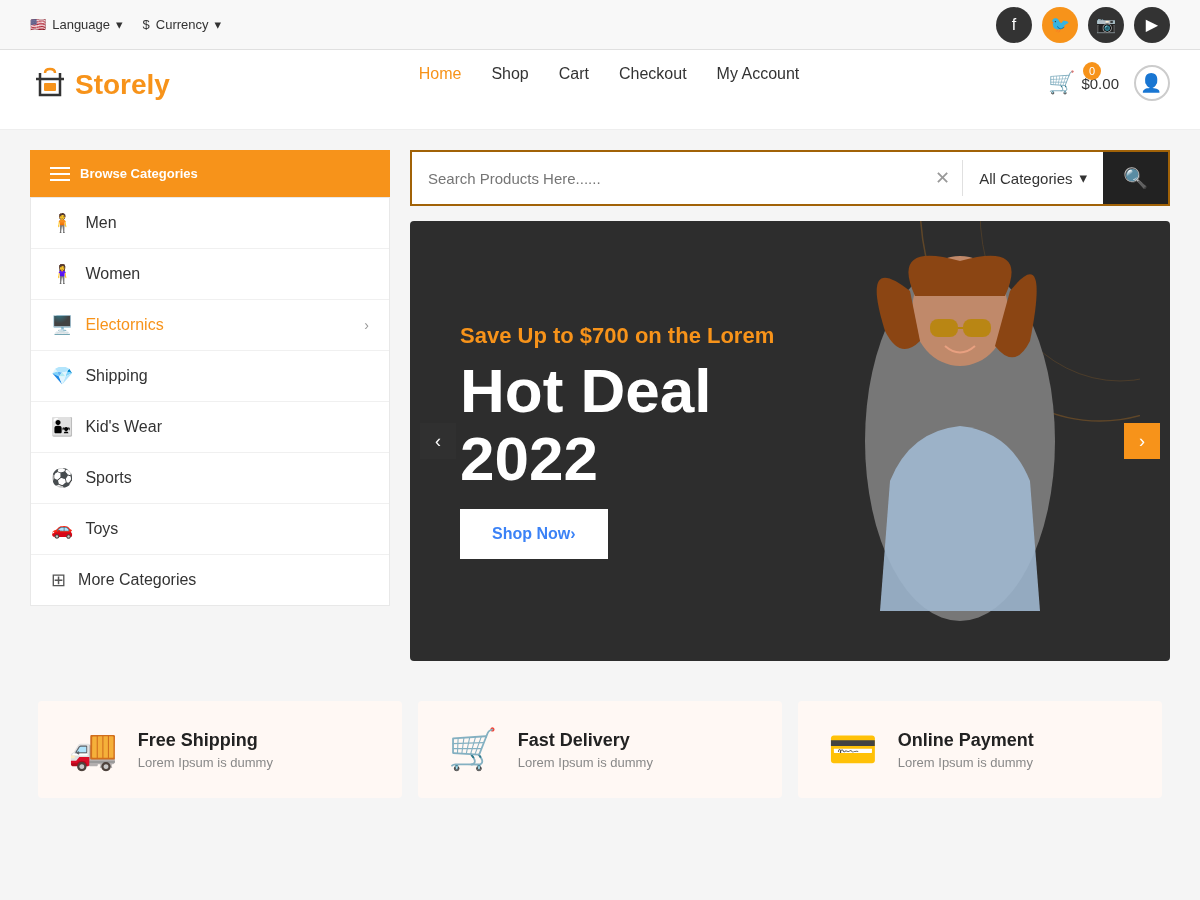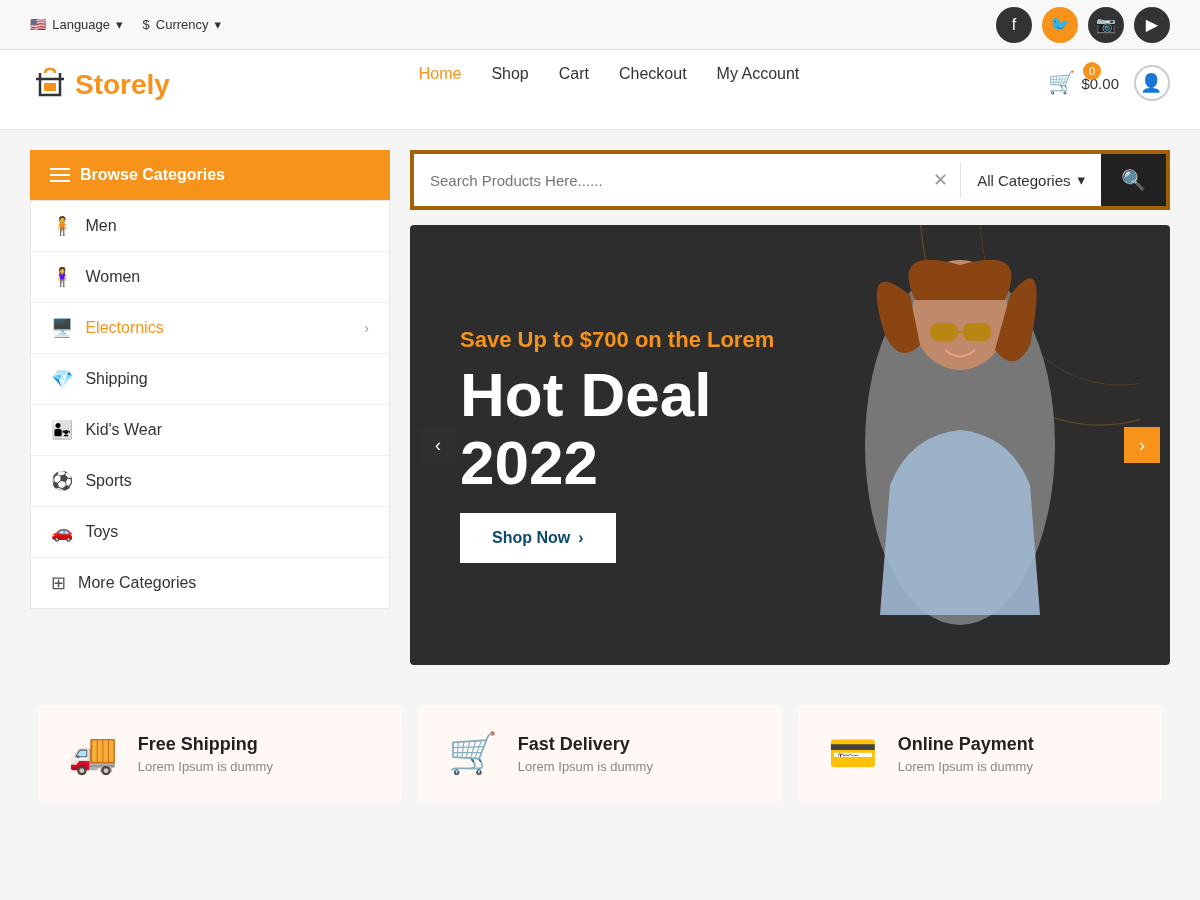--- a/index.html
+++ b/index.html
@@ -77,21 +77,21 @@
       display: flex;
       gap: 20px;
     }
 
     
     .sidebar { width: 360px; flex-shrink: 0; }
     .browse-categories-header {
       background: #f7931a;
       color: white;
       padding: 16px 20px;
-      font-size: 16px;
+      font-size: 13px;
       font-weight: bold;
       display: flex;
       align-items: center;
       gap: 10px;
       cursor: pointer;
     }
     .category-list { background: white; border: 1px solid #e8e8e8; }
     .category-item {
       display: flex; align-items: center; justify-content: space-between;
       padding: 14px 20px;
@@ -104,21 +104,21 @@
     .category-item-left { display: flex; align-items: center; gap: 12px; }
     .cat-icon { font-size: 18px; color: #555; }
     .cat-icon.orange { color: #f7931a; }
     .chevron { font-size: 14px; color: #999; }
 
     
     .right-section { flex: 1; }
     .search-bar {
       display: flex;
       margin-bottom: 15px;
-      border: 4px solid #a16207;
+      border: 2px solid #a16207;
       background: white;
     }
     .search-input {
       flex: 1; padding: 14px 16px;
       border: none; outline: none;
       font-size: 15px; color: #999;
     }
     .search-clear {
       padding: 14px 12px; cursor: pointer;
       color: #999; font-size: 18px; background: white;
@@ -148,24 +148,24 @@
       min-height: 440px;
       display: flex;
       align-items: center;
     }
     .hero-content { z-index: 2; max-width: 55%; }
     .hero-subtitle { font-size: 18px; color: white; margin-bottom: 8px; }
     .hero-subtitle span { color: #f7931a; font-weight: bold; font-size: 22px; }
     .hero-title { font-size: 62px; font-weight: bold; color: white; line-height: 1.1; margin-bottom: 16px; }
     .hero-desc { font-size: 15px; color: #ccc; margin-bottom: 28px; line-height: 1.6; }
     .shop-now-btn {
-      background: white; color: #0c4a6e;
+      background: white; color: #3b82f6;
       padding: 16px 32px; border: none;
       font-size: 16px; font-weight: bold;
-      cursor: pointer; display: inline-flex; align-items: center; gap: 8px;
+      cursor: pointer; display: inline-flex; align-items: center; 
     }
     .hero-nav-btn {
       position: absolute; top: 50%; transform: translateY(-50%);
       background: rgba(50,50,50,0.7); color: white;
       width: 36px; height: 36px; border: none; cursor: pointer;
       font-size: 18px; display: flex; align-items: center; justify-content: center;
       z-index: 5;
     }
     .hero-nav-left { left: 10px; }
     .hero-nav-right { right: 10px; background: #f7931a; }

